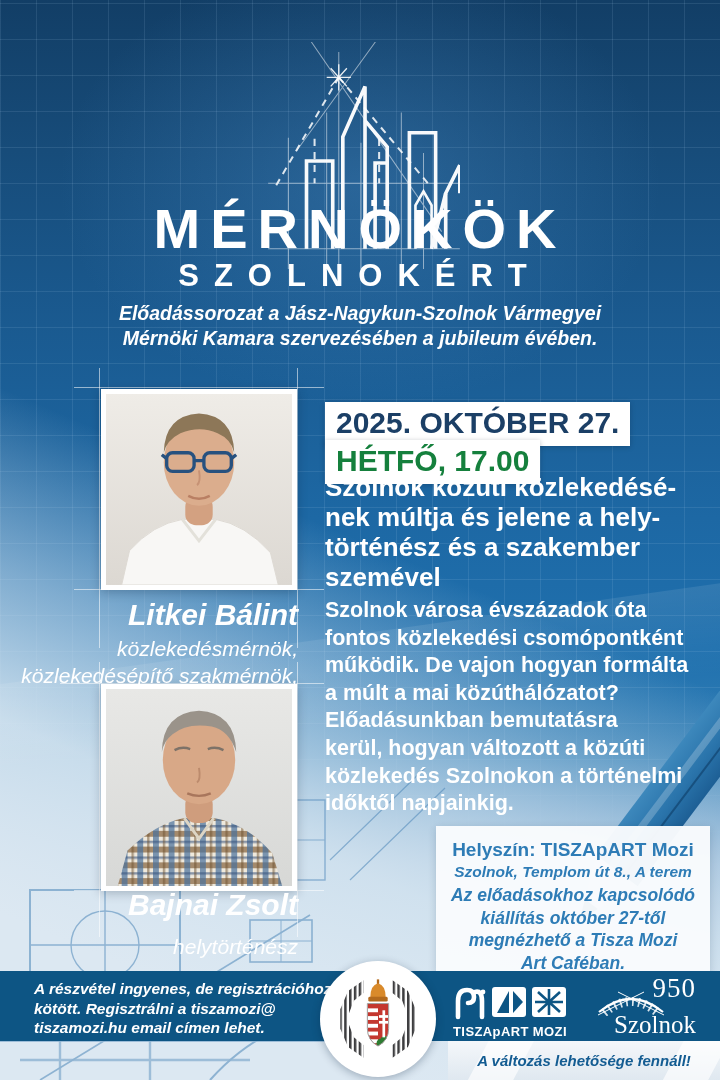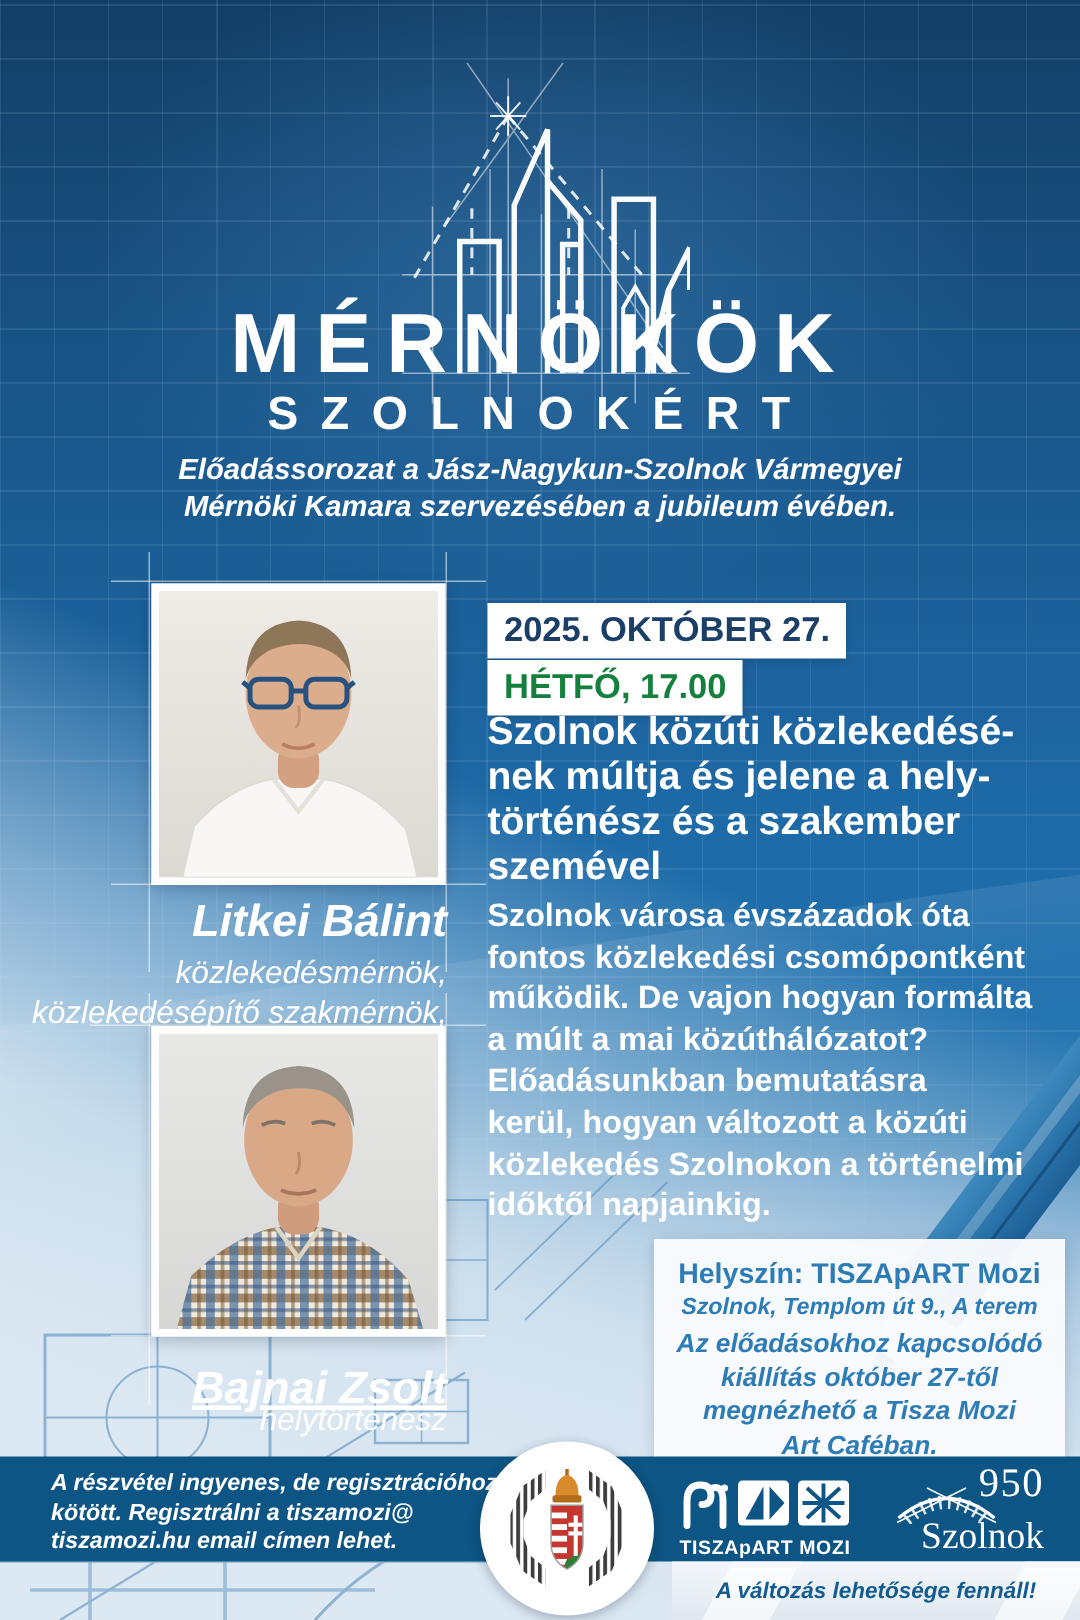--- a/index.html
+++ b/index.html
@@ -43,24 +43,24 @@
     box-shadow:0 2px 10px rgba(0,20,40,.25);}
   .photo svg{display:block;width:100%;height:100%;}
   .photo1{top:389px;height:201px;}
   .photo2{top:684px;height:207px;}
   .crop{background:rgba(255,255,255,.55);}
   .speaker-name{left:0;width:298px;text-align:right;font-size:30px;font-weight:800;
     font-style:italic;}
   .speaker-roles{left:0;width:298px;text-align:right;font-size:21px;line-height:26.5px;
     font-style:italic;font-weight:400;}
   .name1{top:598px;} .roles1{top:636px;}
-  .name2{top:909px;text-decoration:underline;} .roles2{top:934px;}
-
-  
-  .chip{left:325px;background:#fff;font-weight:800;font-size:23px;
+  .name2{top:888px;} .roles2{top:934px;}
+
+  
+  .chip{left:325px;background:#fff;font-weight:800;font-size:30px;
     padding:4px 11px 6px 11px;box-shadow:0 1px 5px rgba(0,20,40,.25);}
   .chip-date{top:402px;color:#1b3f66;}
   .chip-time{top:440px;color:#15803d;}
   .event-title{left:325px;top:472px;width:388px;font-size:26px;line-height:30px;
     font-weight:800;}
   .event-desc{left:325px;top:597px;width:388px;font-size:21.5px;line-height:27.6px;
     font-weight:700;}
 
   
   .venue-box{left:436px;top:826px;width:274px;height:147px;background:rgba(249,251,253,.97);
@@ -250,21 +250,21 @@
 fontos közlekedési csomópontként
 működik. De vajon hogyan formálta
 a múlt a mai közúthálózatot?
 Előadásunkban bemutatásra
 kerül, hogyan változott a közúti
 közlekedés Szolnokon a történelmi
 időktől napjainkig.</div>
 
   <div class="abs venue-box">
     <div class="venue-title">Helyszín: TISZApART Mozi</div>
-    <div class="venue-address">Szolnok, Templom út 9., A terem</div>
+    <div class="venue-address">Szolnok, Templom út 8., A terem</div>
     <div class="venue-note pre">Az előadásokhoz kapcsolódó
 kiállítás október 27-től
 megnézhető a Tisza Mozi
 Art Caféban.</div>
   </div>
 
   <div class="abs band"></div>
   <div class="abs registration pre">A részvétel ingyenes, de regisztrációhoz
 kötött. Regisztrálni a tiszamozi@
 tiszamozi.hu email címen lehet.</div>

